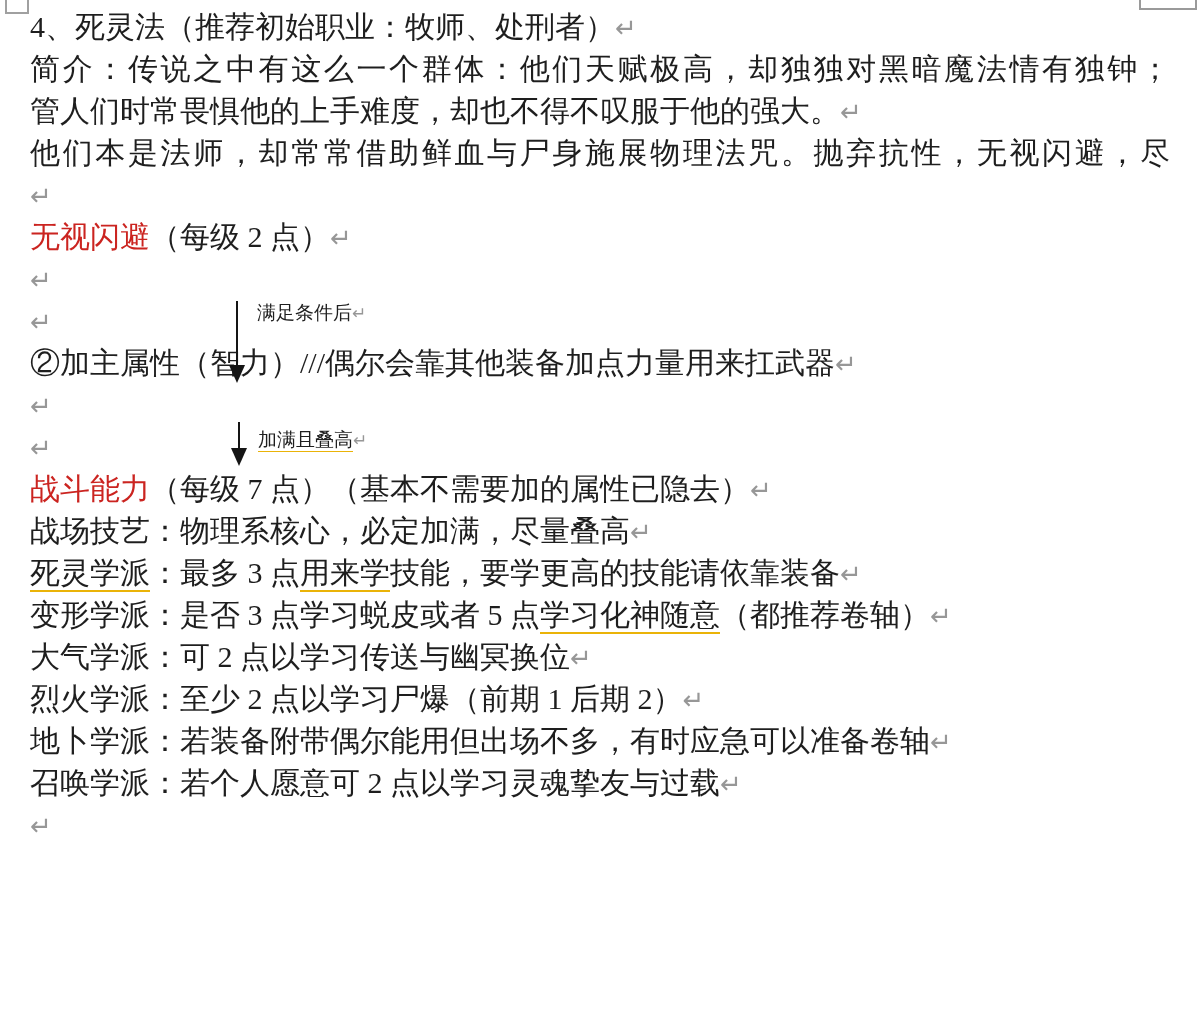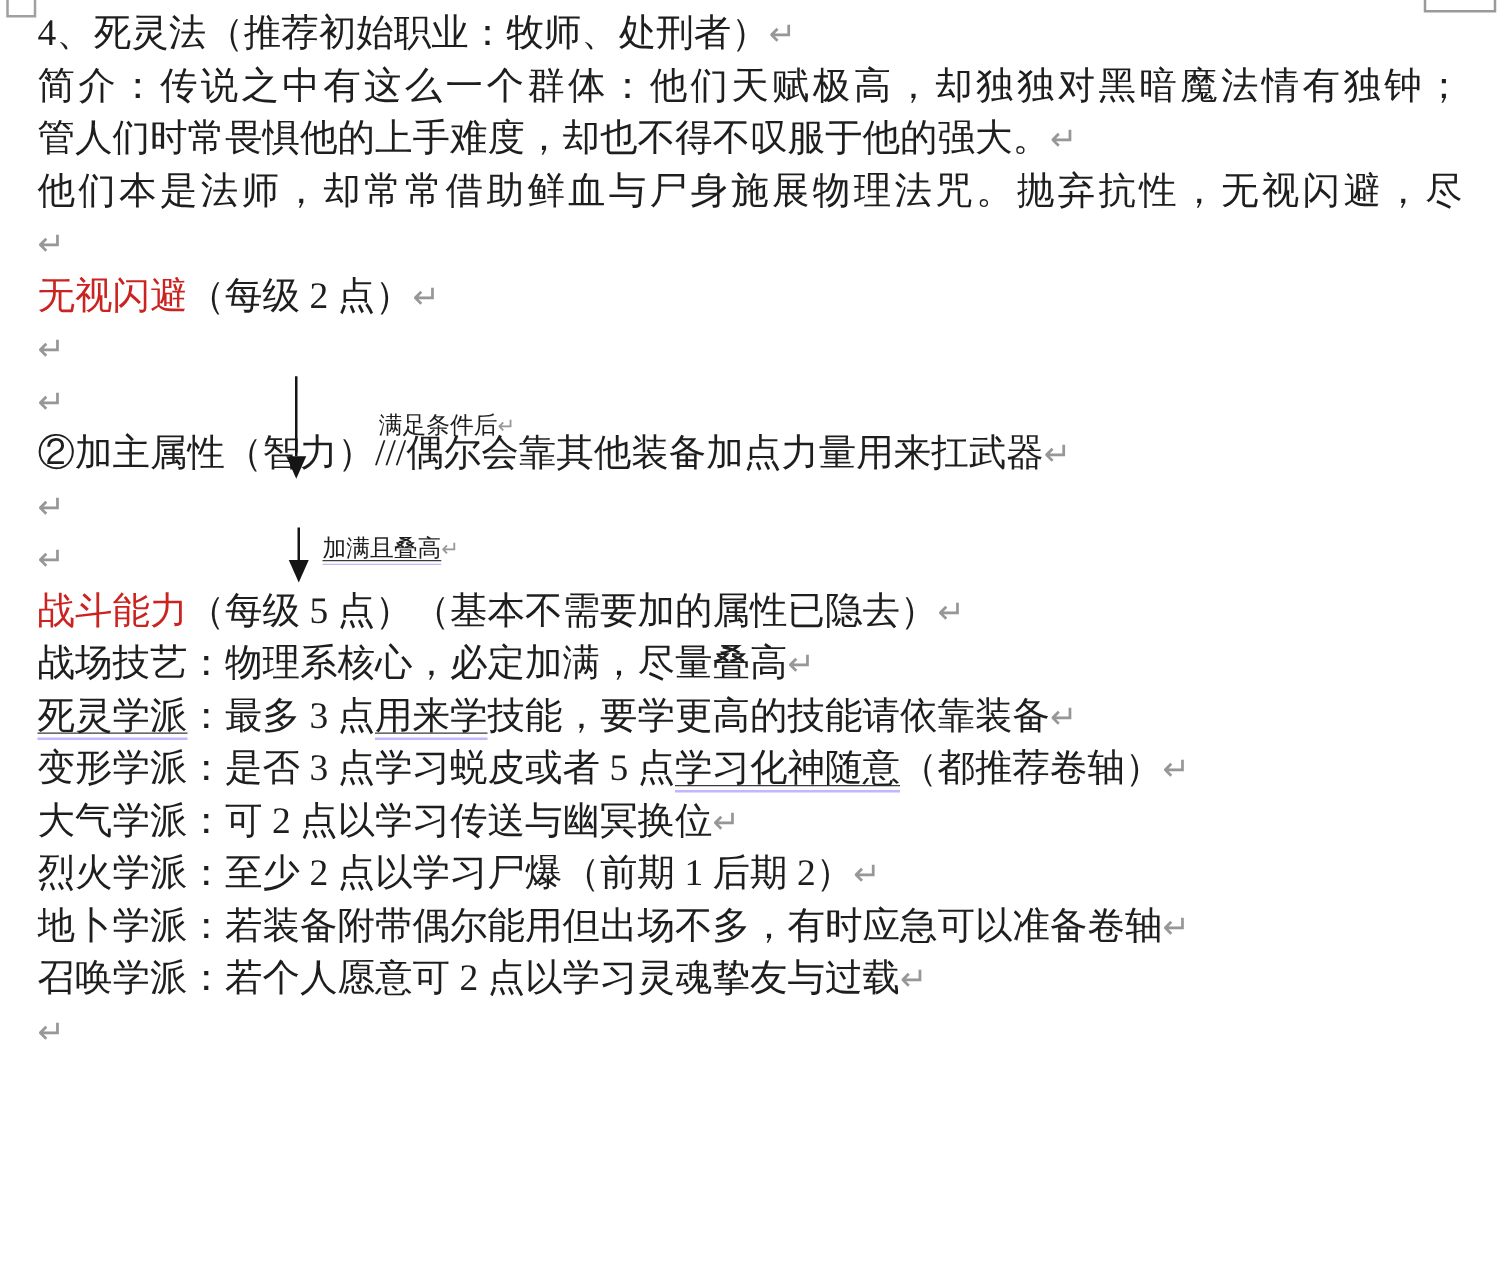--- a/index.html
+++ b/index.html
@@ -8,46 +8,45 @@
     font-family:"Liberation Serif","DejaVu Serif",serif;
   }
   .doc{position:relative;width:1203px;height:957px;color:#1e1e1e;
        font-size:30px;line-height:42px;}
   #lines{position:absolute;top:6px;left:30px;width:1150px;}
   .line{height:42px;white-space:pre;}
   .line.j{width:1140px;white-space:normal;text-align:justify;text-align-last:justify;text-justify:inter-character;}
   .run{}
   .red{color:#cb2420;}
   .u{
-    text-decoration:underline;
     text-decoration-color:#3b3b3b;
     text-decoration-thickness:1px;
     text-underline-offset:4px;
-    border-bottom:2px solid #c4b5fd;
+    border-bottom:2px solid #eab308;
     padding-bottom:1px;
   }
   .pmark{
     color:#979797;font-size:26px;line-height:42px;
     font-family:"DejaVu Sans",sans-serif;
   }
   
   .arrow{position:absolute;width:16px;}
   .arrow .shaft{position:absolute;left:7px;top:0;width:2px;background:#151515;}
   .arrow .head{position:absolute;left:0;width:0;height:0;
     border-left:8px solid transparent;border-right:8px solid transparent;
     border-top:18px solid #151515;}
   .arrow1{left:229px;top:301px;}
   .arrow1 .shaft{height:64px;}
   .arrow1 .head{top:64px;}
   .arrow2{left:231px;top:422px;}
   .arrow2 .shaft{height:26px;}
   .arrow2 .head{top:26px;}
   .alabel{position:absolute;font-size:19px;line-height:24px;color:#1e1e1e;white-space:pre;}
   .alabel .pmark{font-size:17px;line-height:24px;}
-  .alabel1{left:257px;top:329px;margin-left:46px;}
+  .alabel1{left:257px;top:301px;}
   .alabel2{left:258px;top:428px;}
   .alabel2 .u{border-bottom-width:1px;text-underline-offset:3px;padding-bottom:1px;}
   
   .frag{position:absolute;background:#ffffff;}
   .frag-tl{left:5px;top:-6px;width:20px;height:16px;border:2px solid #a0a0a0;}
   .frag-tr{left:1139px;top:-12px;width:54px;height:18px;border:2px solid #9a9a9a;}
 </style>
 </head>
 <body>
 
@@ -58,21 +57,21 @@
       <div class="line j"><span class="run">简介：传说之中有这么一个群体：他们天赋极高，却独独对黑暗魔法情有独钟；</span></div>
       <div class="line"><span class="run">管人们时常畏惧他的上手难度，却也不得不叹服于他的强大。</span><span class="pmark">↵</span></div>
       <div class="line j"><span class="run">他们本是法师，却常常借助鲜血与尸身施展物理法咒。抛弃抗性，无视闪避，尽</span></div>
       <div class="line"><span class="pmark">↵</span></div>
       <div class="line"><span class="run red">无视闪避</span><span class="run">（每级 2 点）</span><span class="pmark">↵</span></div>
       <div class="line"><span class="pmark">↵</span></div>
       <div class="line"><span class="pmark">↵</span></div>
       <div class="line"><span class="run">②加主属性（智力）///偶尔会靠其他装备加点力量用来扛武器</span><span class="pmark">↵</span></div>
       <div class="line"><span class="pmark">↵</span></div>
       <div class="line"><span class="pmark">↵</span></div>
-      <div class="line"><span class="run red">战斗能力</span><span class="run">（每级 5 点）（基本不需要加的属性已隐去）</span><span class="pmark">↵</span></div>
+      <div class="line"><span class="run red">战斗能力</span><span class="run">（每级 7 点）（基本不需要加的属性已隐去）</span><span class="pmark">↵</span></div>
       <div class="line"><span class="run">战场技艺：物理系核心，必定加满，尽量叠高</span><span class="pmark">↵</span></div>
       <div class="line"><span class="run u">死灵学派</span><span class="run">：最多 3 点</span><span class="run u">用来学</span><span class="run">技能，要学更高的技能请依靠装备</span><span class="pmark">↵</span></div>
       <div class="line"><span class="run">变形学派：是否 3 点学习蜕皮或者 5 点</span><span class="run u">学习化神随意</span><span class="run">（都推荐卷轴）</span><span class="pmark">↵</span></div>
       <div class="line"><span class="run">大气学派：可 2 点以学习传送与幽冥换位</span><span class="pmark">↵</span></div>
       <div class="line"><span class="run">烈火学派：至少 2 点以学习尸爆（前期 1 后期 2）</span><span class="pmark">↵</span></div>
       <div class="line"><span class="run">地卜学派：若装备附带偶尔能用但出场不多，有时应急可以准备卷轴</span><span class="pmark">↵</span></div>
       <div class="line"><span class="run">召唤学派：若个人愿意可 2 点以学习灵魂挚友与过载</span><span class="pmark">↵</span></div>
       <div class="line"><span class="pmark">↵</span></div>
     </div>
 

